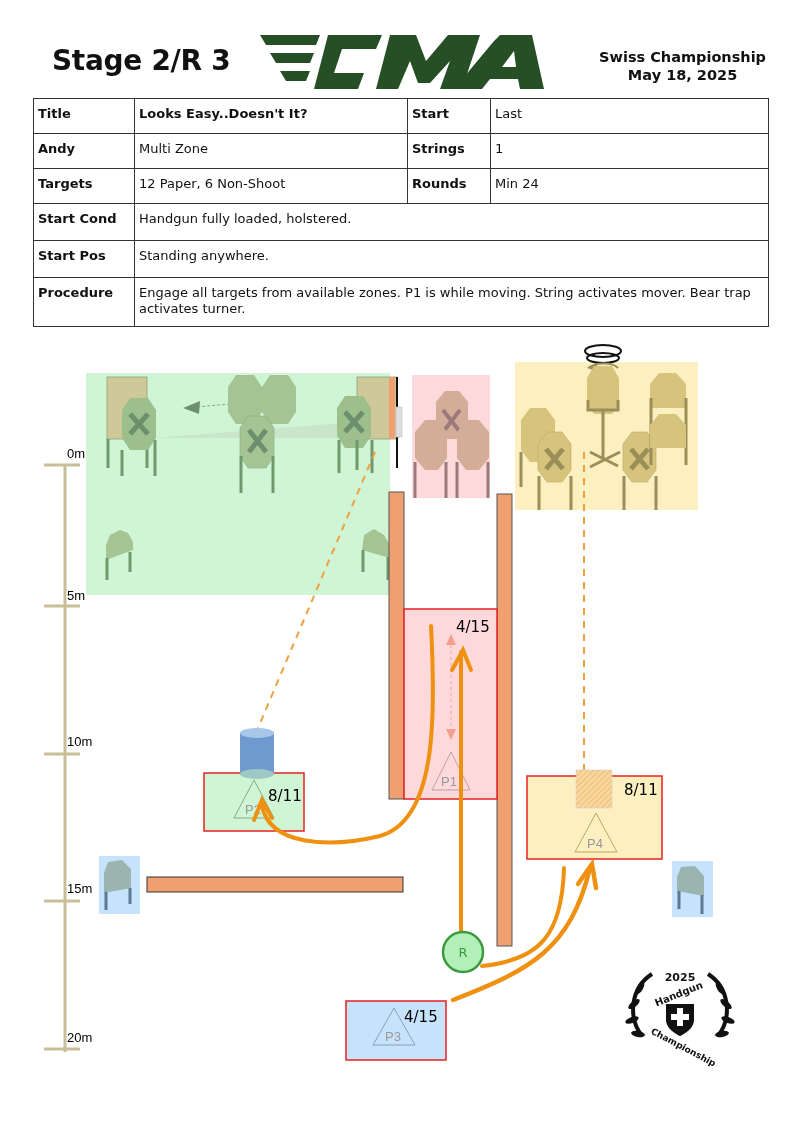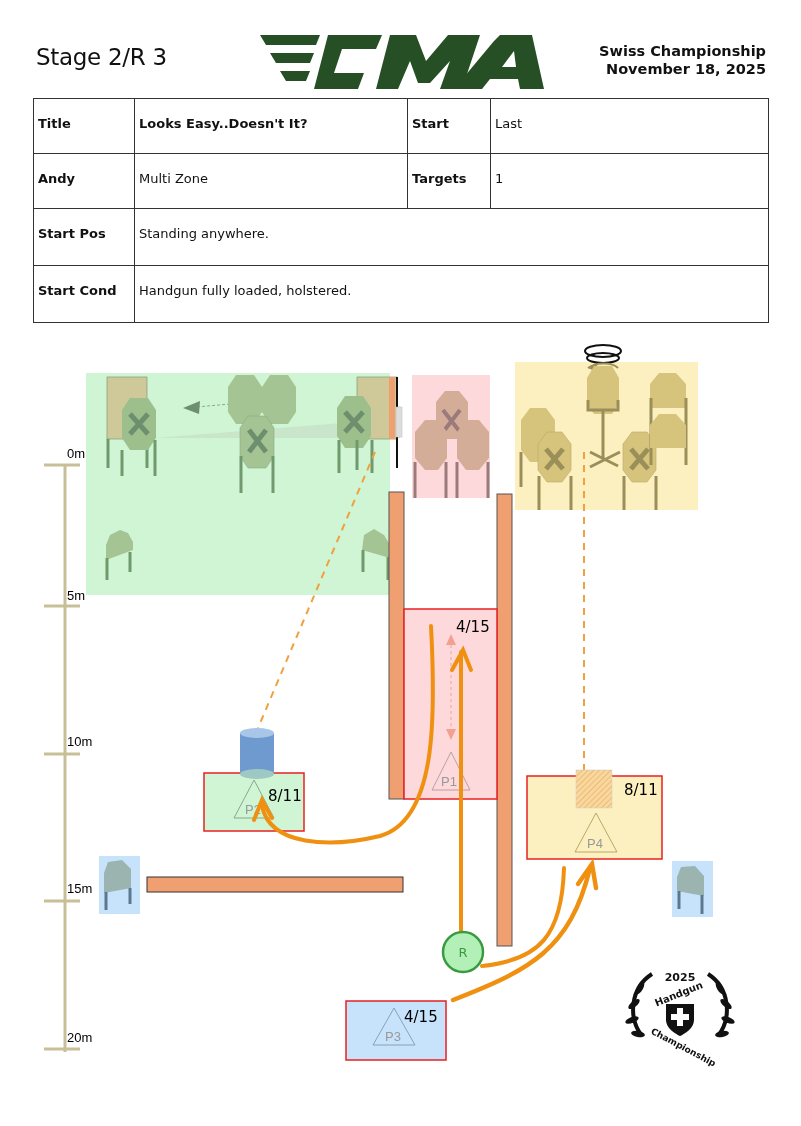--- a/index.html
+++ b/index.html
@@ -1,22 +1,22 @@
 <!DOCTYPE html>
 <html><head>
 <meta charset="utf-8">
 <style>
   html, body { margin: 0; padding: 0; background: #ffffff; }
   body { width: 801px; height: 1126px; position: relative; overflow: hidden; font-family: "DejaVu Sans", sans-serif; color: #111; }
   .abs { position: absolute; }
-  .stage-title { left: 36px; top: 44px; font-size: 23px; font-weight: normal; letter-spacing: -0.3px; }
-  .event { right: 35px; top: 42px; text-align: right; font-size: 14.5px; font-weight: bold; line-height: 18px; }
+  .stage-title { left: 52px; top: 44px; font-size: 28px; font-weight: bold; letter-spacing: -0.3px; }
+  .event { right: 35px; top: 48px; text-align: center; font-size: 14.5px; font-weight: bold; line-height: 18px; }
   .logo { left: 258px; top: 33px; width: 288px; height: 58px; }
   table.info { position: absolute; left: 33px; top: 98px; width: 736px; border-collapse: collapse; font-size: 13px; }
-  table.info td { border: 1.5px solid #333; padding: 17px 4px; height: 20px; vertical-align: top; line-height: 16px; }
+  table.info td { border: 1.5px solid #333; padding: 7px 4px; height: 20px; vertical-align: top; line-height: 16px; }
   table.info td.lbl { font-weight: bold; }
   .c1 { width: 92px; } .c2 { width: 264px; margin-top: 16px; } .c3 { width: 74px; }
   .diagram { left: 0; top: 320px; width: 801px; height: 806px; }
   .scale-lbl { font-size: 13px; font-family: "Liberation Sans", sans-serif; }
   .ratio { font-size: 15px; font-family: "DejaVu Sans", sans-serif; }
   .pos-lbl { font-size: 13px; fill: #999; font-family: "Liberation Sans", sans-serif; }
 </style>
 </head>
 <body>
 
@@ -29,44 +29,54 @@
     <polygon points="22,38 52,38 48,48 28,48"></polygon>
     <polygon points="70,2 124,2 118,16 84,16 76,40 106,40 100,56 56,56"></polygon>
     <polygon points="132,2 158,2 168,28 190,2 222,2 204,56 182,56 192,28 172,50 160,50 152,28 140,56 118,56"></polygon>
     <polygon points="242,2 274,2 286,56 262,56 260,46 232,46 224,56 196,56 236,8"></polygon>
   </g>
   <polygon points="256,18 258,34 244,34" fill="#ffffff"></polygon>
 </svg>
 
 <div class="abs event">
   <div>Swiss Championship</div>
-  <div>November 18, 2025</div>
+  <div>May 18, 2025</div>
 </div>
 
 <table class="info">
   <tbody>
       <tr>
     <td class="lbl c1">Title</td>
     <td class="c2" style="font-weight:bold">Looks Easy..Doesn't It?</td>
     <td class="lbl c3">Start</td>
     <td>Last</td>
   </tr>
   <tr>
     <td class="lbl">Andy</td>
     <td>Multi Zone</td>
+    <td class="lbl">Strings</td>
+    <td>1</td>
+  </tr>
+  <tr>
     <td class="lbl">Targets</td>
-    <td>1</td>
+    <td>12 Paper, 6 Non-Shoot</td>
+    <td class="lbl">Rounds</td>
+    <td>Min 24</td>
+  </tr>
+  <tr>
+    <td class="lbl" style="height:22px">Start Cond</td>
+    <td colspan="3">Handgun fully loaded, holstered.</td>
   </tr>
   <tr>
     <td class="lbl" style="height:22px">Start Pos</td>
     <td colspan="3">Standing anywhere.</td>
   </tr>
   <tr>
-    <td class="lbl" style="height:22px">Start Cond</td>
-    <td colspan="3">Handgun fully loaded, holstered.</td>
+    <td class="lbl" style="height:34px">Procedure</td>
+    <td colspan="3">Engage all targets from available zones. P1 is while moving. String activates mover. Bear trap activates turner.</td>
   </tr>
 </tbody>
   </table>
 
 <svg class="abs diagram" viewBox="0 320 801 806" width="801" height="806">
   <defs>
     <pattern id="hatch" width="4" height="4" patternUnits="userSpaceOnUse" patternTransform="rotate(45)">
       <rect width="4" height="4" fill="#f7d8a0"></rect>
       <line x1="0" y1="0" x2="0" y2="4" stroke="#f0b060" stroke-width="1.5"></line>
     </pattern>

